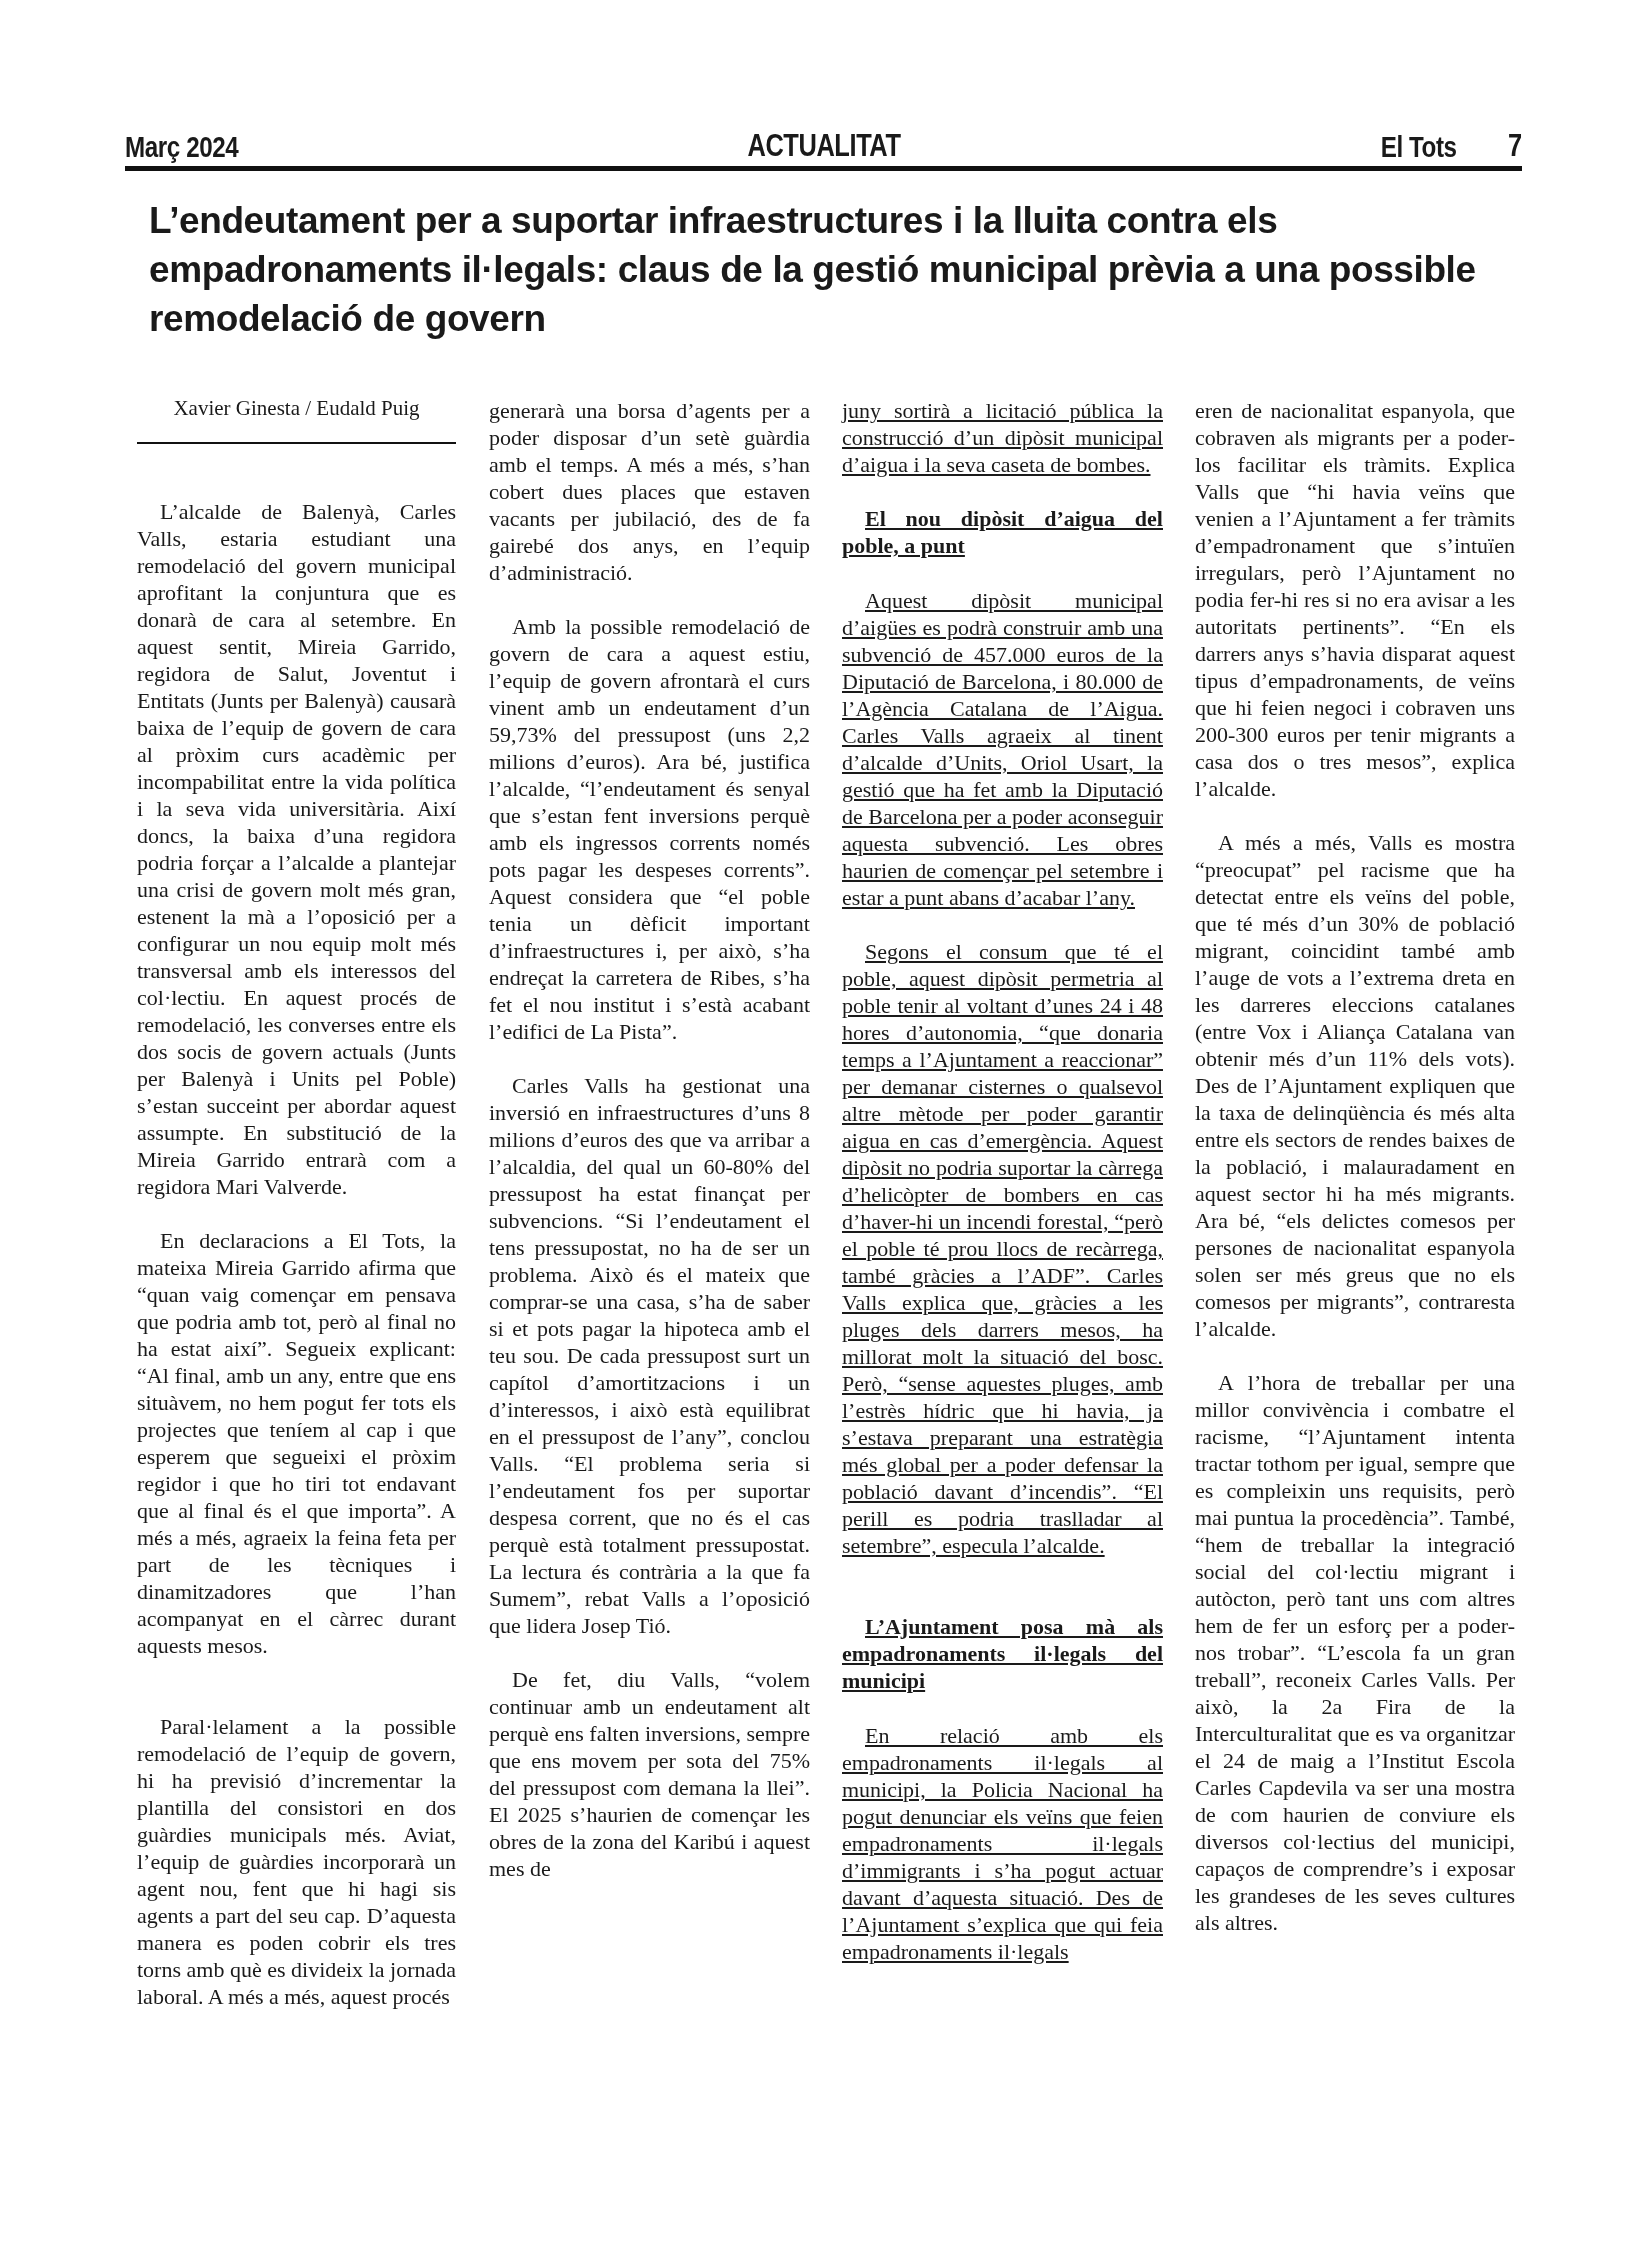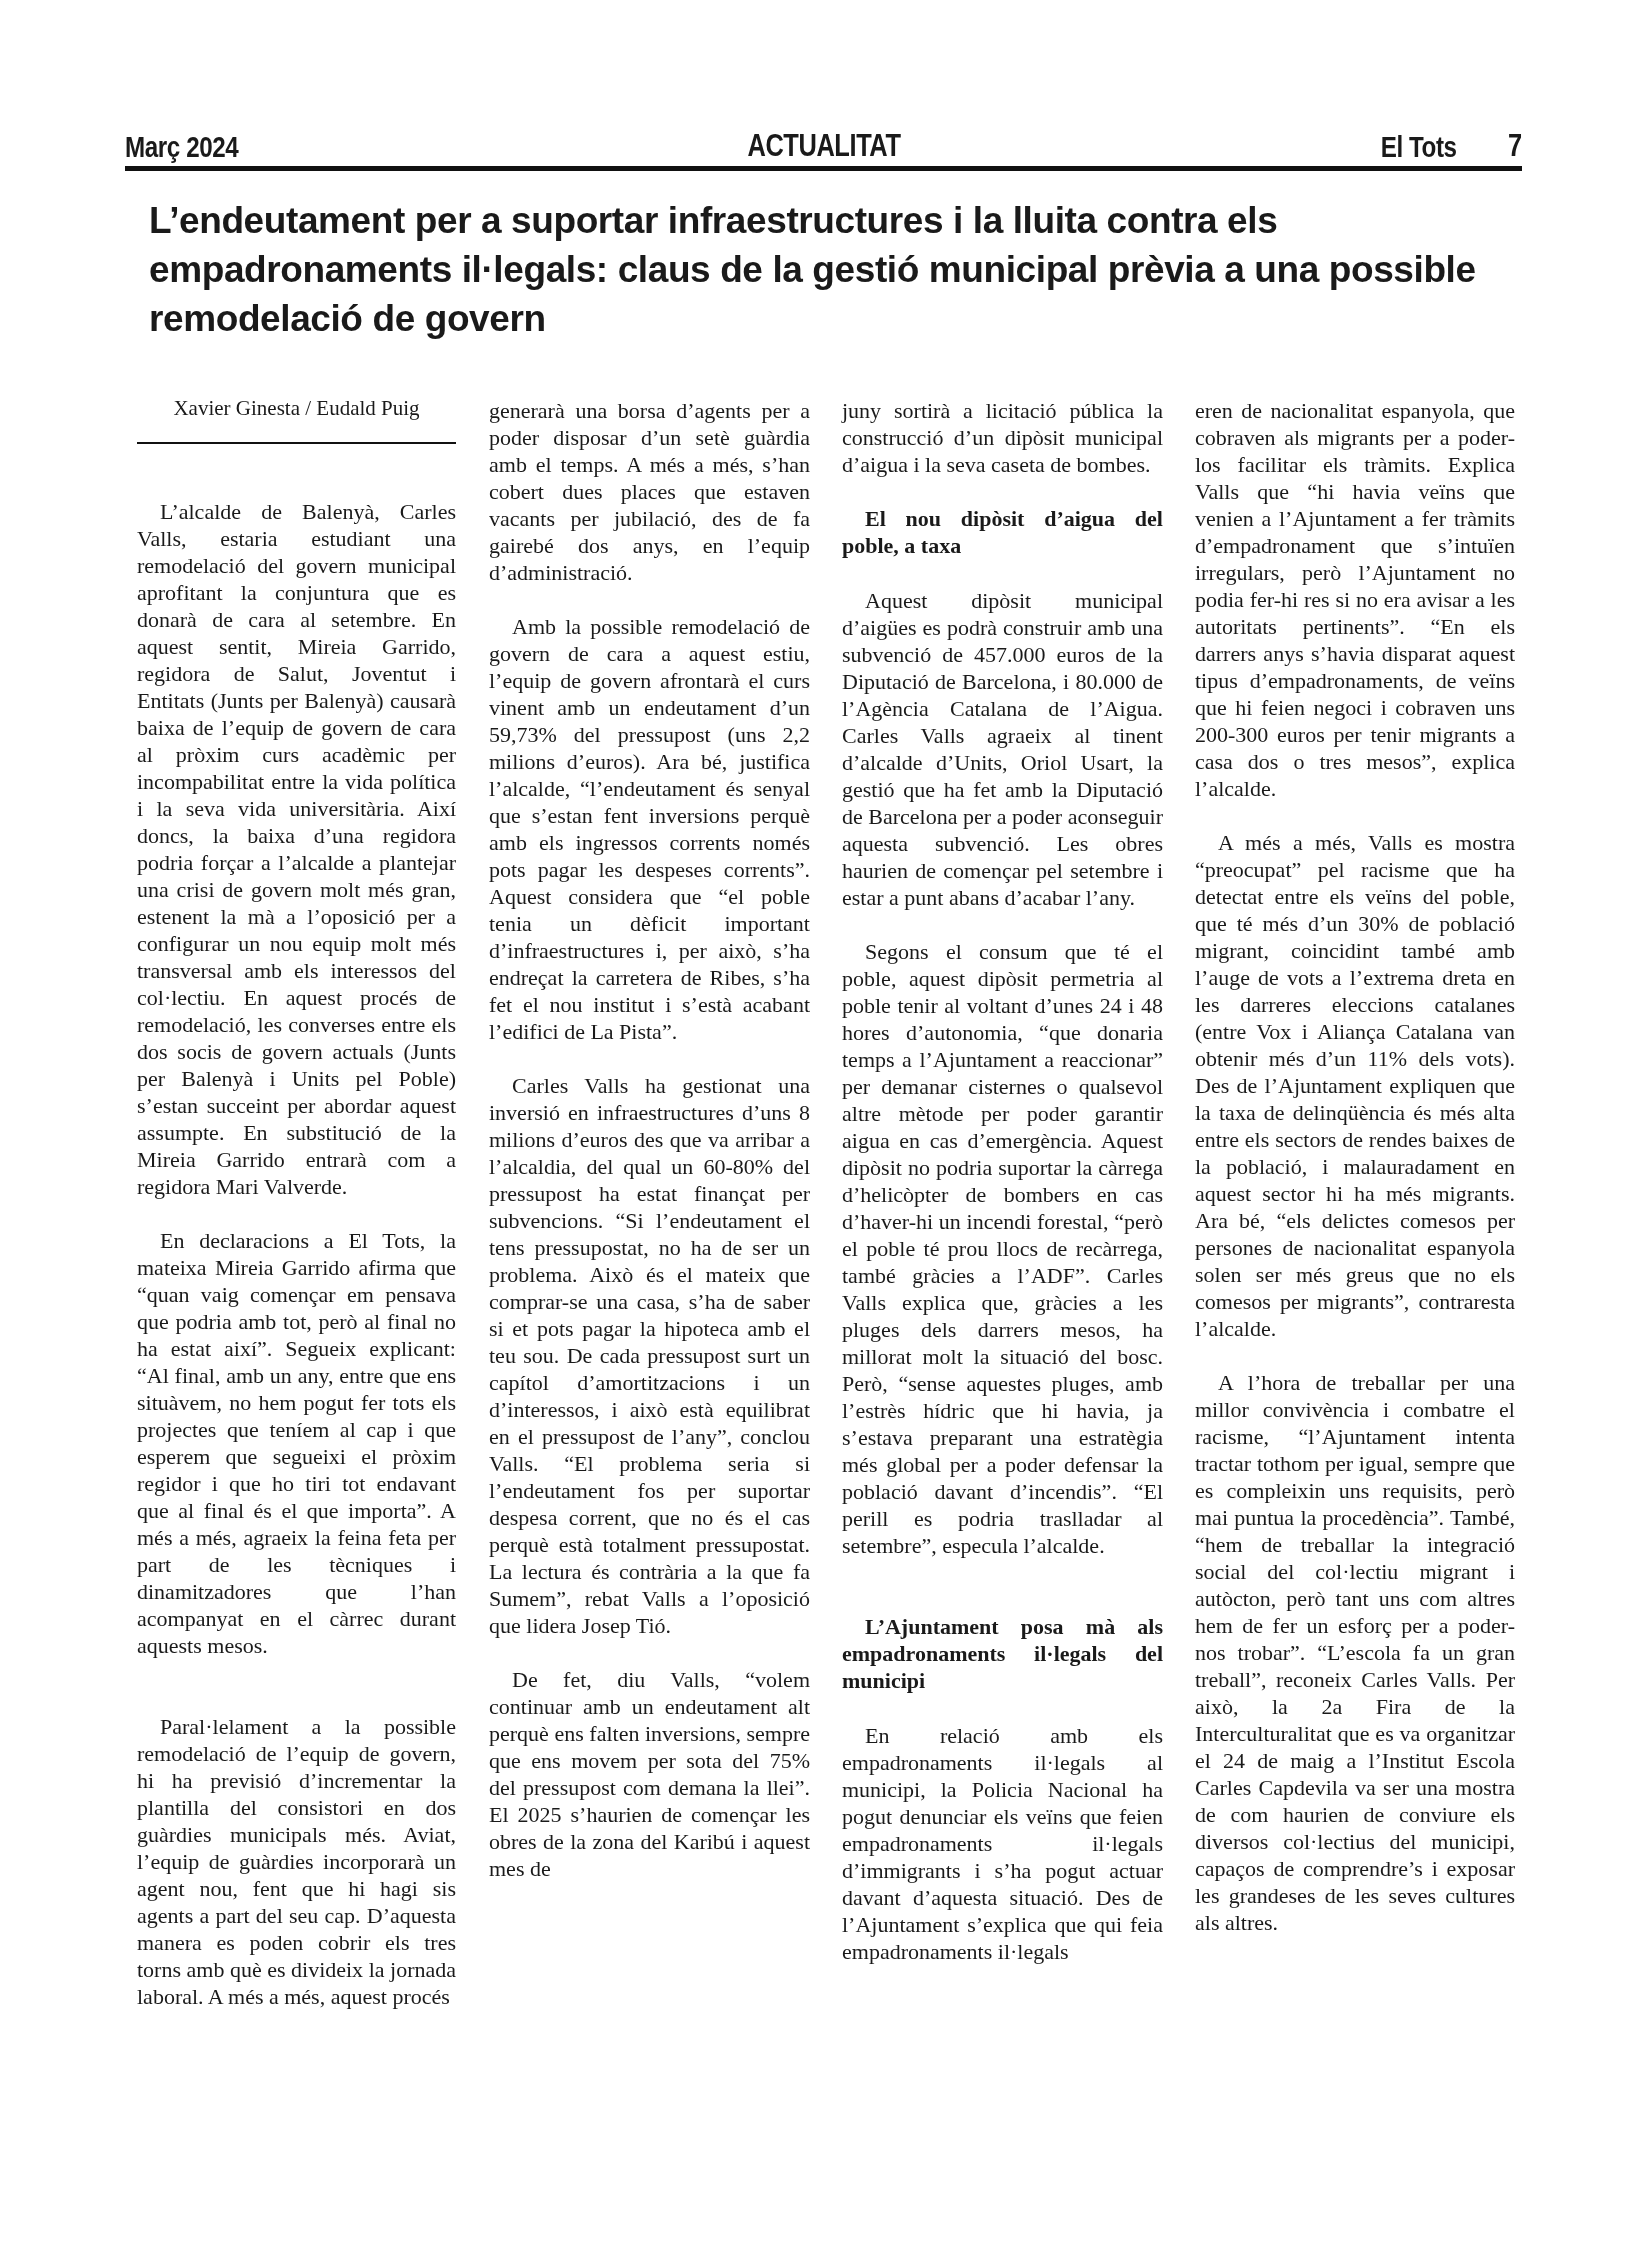--- a/index.html
+++ b/index.html
@@ -9,21 +9,21 @@
   .folio span { position: absolute; bottom: 3.7px; font-family: "Liberation Sans", sans-serif; font-weight: bold; font-size: 29.5px; letter-spacing: -0.5px; transform: scaleX(0.82); transform-origin: left bottom; }
   .folio .date { left: 0; }
   .folio .section { left: 50%; transform: translateX(-50%) scaleX(0.82); transform-origin: center bottom; font-size: 31px; }
   .folio .pub { right: 65px; transform-origin: right bottom; }
   .folio .pnum { right: 0; transform-origin: right bottom; font-size: 31px; }
   .rule { position: absolute; left: 114px; top: 166px; width: 1397px; height: 4.6px; background: #111; }
   .headline { position: absolute; left: 138px; top: 196px; width: 1357px; text-align: left; font-family: "Liberation Sans", sans-serif; font-weight: bold; font-size: 37px; line-height: 49px; letter-spacing: -0.4px; color: #1a1a1a; }
   .col { position: absolute; top: 397px; font-family: "Liberation Serif", serif; font-size: 22px; line-height: 27px; text-align: justify; color: #1a1a1a; hyphens: manual; }
   .c1 { left: 126px; width: 319px; }
   .c2 { left: 478px; width: 321px; top: 397px; }
-  .c3 { left: 831px; width: 321px; top: 397px; }
+  .c3 { left: 831px; width: 321px; top: 397px; text-decoration: underline; }
   .c4 { left: 1184px; width: 320px; top: 397px; }
   .byline { font-family: "Liberation Serif", serif; font-size: 21px; text-align: center; margin-top: -1.8px; padding-bottom: 20px; border-bottom: 2.8px solid #111; margin-bottom: 54px; white-space: nowrap; }
   .col p { margin: 0 0 27px 0; text-indent: 23px; }
   .col p.cont { text-indent: 0; }
   .col h3 { font-family: "Liberation Serif", serif; font-weight: bold; font-size: 22px; line-height: 27px; margin: 0 0 28px 0; text-indent: 23px; text-align: justify; }
   .col .gap2 { margin-top: 54px; }
 </style>
 </head>
 <body>
 
@@ -48,21 +48,21 @@
 
   <div class="col c2">
     <p class="cont">generarà una borsa d’agents per a poder disposar d’un setè guàrdia amb el temps. A més a més, s’han cobert dues places que estaven vacants per jubilació, des de fa gairebé dos anys, en l’equip d’administració.</p>
     <p>Amb la possible remodelació de govern de cara a aquest estiu, l’equip de govern afrontarà el curs vinent amb un endeutament d’un 59,73% del pressupost (uns 2,2 milions d’euros). Ara bé, justifica l’alcalde, “l’endeutament és senyal que s’estan fent inversions perquè amb els ingressos corrents només pots pagar les despeses corrents”. Aquest considera que “el poble tenia un dèficit important d’infraestructures i, per això, s’ha endreçat la carretera de Ribes, s’ha fet el nou institut i s’està acabant l’edifici de La Pista”.</p>
     <p>Carles Valls ha gestionat una inversió en infraestructures d’uns 8 milions d’euros des que va arribar a l’alcaldia, del qual un 60-80% del pressupost ha estat finançat per subvencions. “Si l’endeutament el tens pressupostat, no ha de ser un problema. Això és el mateix que comprar-se una casa, s’ha de saber si et pots pagar la hipoteca amb el teu sou. De cada pressupost surt un capítol d’amortitzacions i un d’interessos, i això està equilibrat en el pressupost de l’any”, conclou Valls. “El problema seria si l’endeutament fos per suportar despesa corrent, que no és el cas perquè està totalment pressupostat. La lectura és contrària a la que fa Sumem”, rebat Valls a l’oposició que lidera Josep Tió.</p>
     <p>De fet, diu Valls, “volem continuar amb un endeutament alt perquè ens falten inversions, sempre que ens movem per sota del 75% del pressupost com demana la llei”. El 2025 s’haurien de començar les obres de la zona del Karibú i aquest mes de</p>
   </div>
 
   <div class="col c3">
     <p class="cont">juny sortirà a licitació pública la construcció d’un dipòsit municipal d’aigua i la seva caseta de bombes.</p>
-    <h3>El nou dipòsit d’aigua del poble, a taxa</h3>
+    <h3>El nou dipòsit d’aigua del poble, a punt</h3>
     <p>Aquest dipòsit municipal d’aigües es podrà construir amb una subvenció de 457.000 euros de la Diputació de Barcelona, i 80.000 de l’Agència Catalana de l’Aigua. Carles Valls agraeix al tinent d’alcalde d’Units, Oriol Usart, la gestió que ha fet amb la Diputació de Barcelona per a poder aconseguir aquesta subvenció. Les obres haurien de començar pel setembre i estar a punt abans d’acabar l’any.</p>
     <p>Segons el consum que té el poble, aquest dipòsit permetria al poble tenir al voltant d’unes 24 i 48 hores d’autonomia, “que donaria temps a l’Ajuntament a reaccionar” per demanar cisternes o qualsevol altre mètode per poder garantir aigua en cas d’emergència. Aquest dipòsit no podria suportar la càrrega d’helicòpter de bombers en cas d’haver-hi un incendi forestal, “però el poble té prou llocs de recàrrega, també gràcies a l’ADF”. Carles Valls explica que, gràcies a les pluges dels darrers mesos, ha millorat molt la situació del bosc. Però, “sense aquestes pluges, amb l’estrès hídric que hi havia, ja s’estava preparant una estratègia més global per a poder defensar la població davant d’incendis”. “El perill es podria traslladar al setembre”, especula l’alcalde.</p>
     <h3 class="gap2">L’Ajuntament posa mà als empadronaments il·legals del municipi</h3>
     <p>En relació amb els empadronaments il·legals al municipi, la Policia Nacional ha pogut denunciar els veïns que feien empadronaments il·legals d’immigrants i s’ha pogut actuar davant d’aquesta situació. Des de l’Ajuntament s’explica que qui feia empadronaments il·legals</p>
   </div>
 
   <div class="col c4">
     <p class="cont">eren de nacionalitat espanyola, que cobraven als migrants per a poder-los facilitar els tràmits. Explica Valls que “hi havia veïns que venien a l’Ajuntament a fer tràmits d’empadronament que s’intuïen irregulars, però l’Ajuntament no podia fer-hi res si no era avisar a les autoritats pertinents”. “En els darrers anys s’havia disparat aquest tipus d’empadronaments, de veïns que hi feien negoci i cobraven uns 200-300 euros per tenir migrants a casa dos o tres mesos”, explica l’alcalde.</p>
     <p>A més a més, Valls es mostra “preocupat” pel racisme que ha detectat entre els veïns del poble, que té més d’un 30% de població migrant, coincidint també amb l’auge de vots a l’extrema dreta en les darreres eleccions catalanes (entre Vox i Aliança Catalana van obtenir més d’un 11% dels vots). Des de l’Ajuntament expliquen que la taxa de delinqüència és més alta entre els sectors de rendes baixes de la població, i malauradament en aquest sector hi ha més migrants. Ara bé, “els delictes comesos per persones de nacionalitat espanyola solen ser més greus que no els comesos per migrants”, contraresta l’alcalde.</p>
     <p>A l’hora de treballar per una millor convivència i combatre el racisme, “l’Ajuntament intenta tractar tothom per igual, sempre que es compleixin uns requisits, però mai puntua la procedència”. També, “hem de treballar la integració social del col·lectiu migrant i autòcton, però tant uns com altres hem de fer un esforç per a poder-nos trobar”. “L’escola fa un gran treball”, reconeix Carles Valls. Per això, la 2a Fira de la Interculturalitat que es va organitzar el 24 de maig a l’Institut Escola Carles Capdevila va ser una mostra de com haurien de conviure els diversos col·lectius del municipi, capaços de comprendre’s i exposar les grandeses de les seves cultures als altres.</p>

